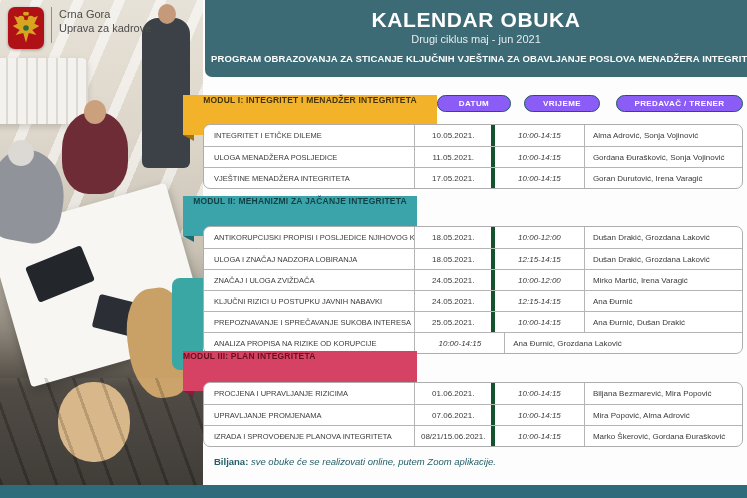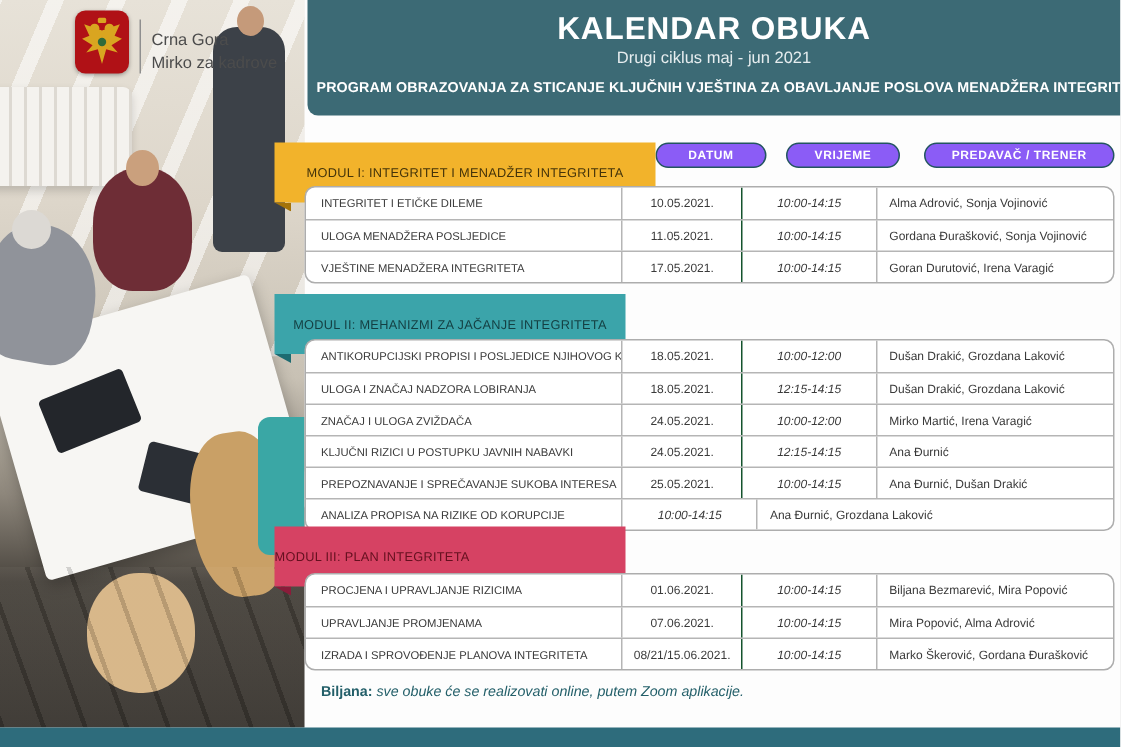--- a/index.html
+++ b/index.html
@@ -28,59 +28,59 @@
   .ph-maroon-person { position:absolute; left:62px; top:112px; width:66px; height:82px; background:#6e2d36; border-radius:45% 45% 40% 40%; }
   .ph-maroon-head { position:absolute; left:84px; top:100px; width:22px; height:24px; background:#caa07d; border-radius:50%; }
   .ph-gray-suit { position:absolute; left:-10px; top:150px; width:74px; height:92px; background:#90939a; border-radius:40% 55% 35% 35%; transform:rotate(10deg); }
   .ph-gray-head { position:absolute; left:8px; top:140px; width:26px; height:26px; background:#dcd9d4; border-radius:50%; }
   .ph-blonde1 { position:absolute; left:128px; top:288px; width:62px; height:110px; background:#c9a066; border-radius:45% 40% 40% 45%; transform:rotate(-8deg); }
   .ph-blonde2 { position:absolute; left:58px; top:382px; width:72px; height:80px; background:#d7b586; border-radius:48%; }
   .ph-teal-chair { position:absolute; left:172px; top:278px; width:31px; height:92px; background:#3aa7a5; border-radius:8px 0 0 8px; }
   .ph-floor-lines { position:absolute; left:0; top:378px; width:203px; height:107px;
     background:repeating-linear-gradient(70deg, rgba(0,0,0,.25) 0 3px, rgba(255,255,255,.06) 3px 26px); opacity:.6; }
   
-  .logo { position:absolute; left:8px; top:7px; display:flex; align-items:flex-end; gap:7px;margin-left:42px; }
+  .logo { position:absolute; left:8px; top:7px; display:flex; align-items:flex-start; gap:7px; }
   .crest { width:36px; height:42px; background:#b01116; border-radius:7px; display:flex; align-items:center; justify-content:center;
     box-shadow:0 1px 3px rgba(0,0,0,.35); }
   .logo-divider { width:1px; height:36px; background:#8f8f8f; }
   .logo-text { color:#4c4c4c; font-size:11px; line-height:1.3; }
   
   .header { position:absolute; left:205px; top:0; width:542px; height:77px; background:#3c6a75;
     border-radius:0 0 0 7px; color:#fff; text-align:center; }
   .title { font-size:21px; font-weight:600; letter-spacing:.6px; margin-top:8px; }
   .subtitle { font-size:11px; color:#e6edef; margin-top:1px; }
   .banner { font-size:9.5px; font-weight:600; letter-spacing:.1px; margin-top:8px; padding:0 6px; white-space:nowrap; }
   
   .pill { position:absolute; height:17px; background:#8b5cf6; border:1px solid #235560; border-radius:9px;
     color:#fff; font-size:8px; font-weight:bold; letter-spacing:.4px; display:flex; align-items:center; justify-content:center; }
   .pill-datum   { left:437px; top:95px; width:74px; }
   .pill-vrijeme { left:524px; top:95px; width:76px; }
   .pill-predavac{ left:616px; top:95px; width:127px; }
   
-  .ribbon { position:absolute; height:40px; display:flex; align-items:center; justify-content:center;
-    font-size:8.5px; font-weight:normal; letter-spacing:.2px; }
+  .ribbon { position:absolute; height:40px; display:flex; justify-content:center;
+    font-size:8.5px; font-weight:bold; letter-spacing:.2px; }
   .ribbon .fold-right { position:absolute; top:100%; right:-4px; width:42%; height:7px;
     clip-path:polygon(10% 0, 100% 0, 92% 100%, 0 100%); }
   .ribbon .fold-left { position:absolute; top:100%; left:0; width:11px; height:6px;
     clip-path:polygon(0 0, 100% 0, 100% 100%); }
   .ribbon-m1 { left:183px; top:95px;  width:254px; background:#f2b32b; color:#44340a; }
   .ribbon-m1 .fold-right { background:#d3930f; } .ribbon-m1 .fold-left { background:#a4730a; }
   .ribbon-m2 { left:183px; top:196px; width:234px; background:#3ba4aa; color:#143f42; }
   .ribbon-m2 .fold-right { background:#2b858b; } .ribbon-m2 .fold-left { background:#1d6b71; }
   .ribbon-m3 { left:183px; top:351px; width:234px; background:#d64263; color:#64101f; justify-content:flex-start; padding-left:0; }
   .ribbon-m3 .fold-right { background:#aa2448; } .ribbon-m3 .fold-left { background:#8a1c3a; }
   
   .tbl { position:absolute; left:203px; width:540px; background:#fff;
     border:1px solid #adadad; border-radius:7px; overflow:hidden; }
   .tbl-m1 { top:124px; } .tbl-m2 { top:226px; } .tbl-m3 { top:382px; }
   .trow { display:flex; height:21px; border-top:1px solid #b5b5b5; }
   .trow:first-child { border-top:none; }
   .cell { display:flex; align-items:center; color:#3a3a3a; font-size:8px; overflow:hidden; white-space:nowrap; }
   .c-course  { width:39.3%; padding-left:10px; padding-right:4px; font-size:7.5px; border-right:1px solid #b5b5b5; }
-  .c-date    { width:14.8%; justify-content:center; border-right:1px solid #14532d; }
+  .c-date    { width:14.8%; justify-content:center; border-right:4px solid #14532d; }
   .c-time    { width:16.7%; justify-content:center; border-right:1px solid #b5b5b5;font-style:italic; }
   .c-trainer { flex:1; padding-left:8px; }
   
   .note { position:absolute; left:214px; top:456px; font-size:9.5px; color:#235f69; }
   .note b { font-weight:bold; } .note i { font-style:italic; }
   .footer-bar { position:absolute; left:0; bottom:0; width:747px; height:13px; background:#2e6c7c; }
 </style>
 </head>
 <body>
 
@@ -112,21 +112,21 @@
           <circle cx="13" cy="11" r="4.5"></circle>
           <circle cx="27" cy="11" r="4.5"></circle>
           <path d="M20 13 L3 7 L8 18 L1 21 L11 27 L5 34 L16 31 L20 45 L24 31 L35 34 L29 27 L39 21 L32 18 L37 7 Z"></path>
           <circle cx="20" cy="24" r="4" fill="#2f6b3a"></circle>
         </g>
       </svg>
     </div>
     <div class="logo-divider"></div>
     <div class="logo-text">
       <div>Crna Gora</div>
-      <div>Mirko za kadrove</div>
+      <div>Uprava za kadrove</div>
     </div>
   </div>
 
   <div class="header">
     <div class="title">KALENDAR OBUKA</div>
     <div class="subtitle">Drugi ciklus maj - jun 2021</div>
     <div class="banner">PROGRAM OBRAZOVANJA ZA STICANJE KLJUČNIH VJEŠTINA ZA OBAVLJANJE POSLOVA MENADŽERA INTEGRITETA</div>
   </div>
 
   <div class="pill pill-datum">DATUM</div>

